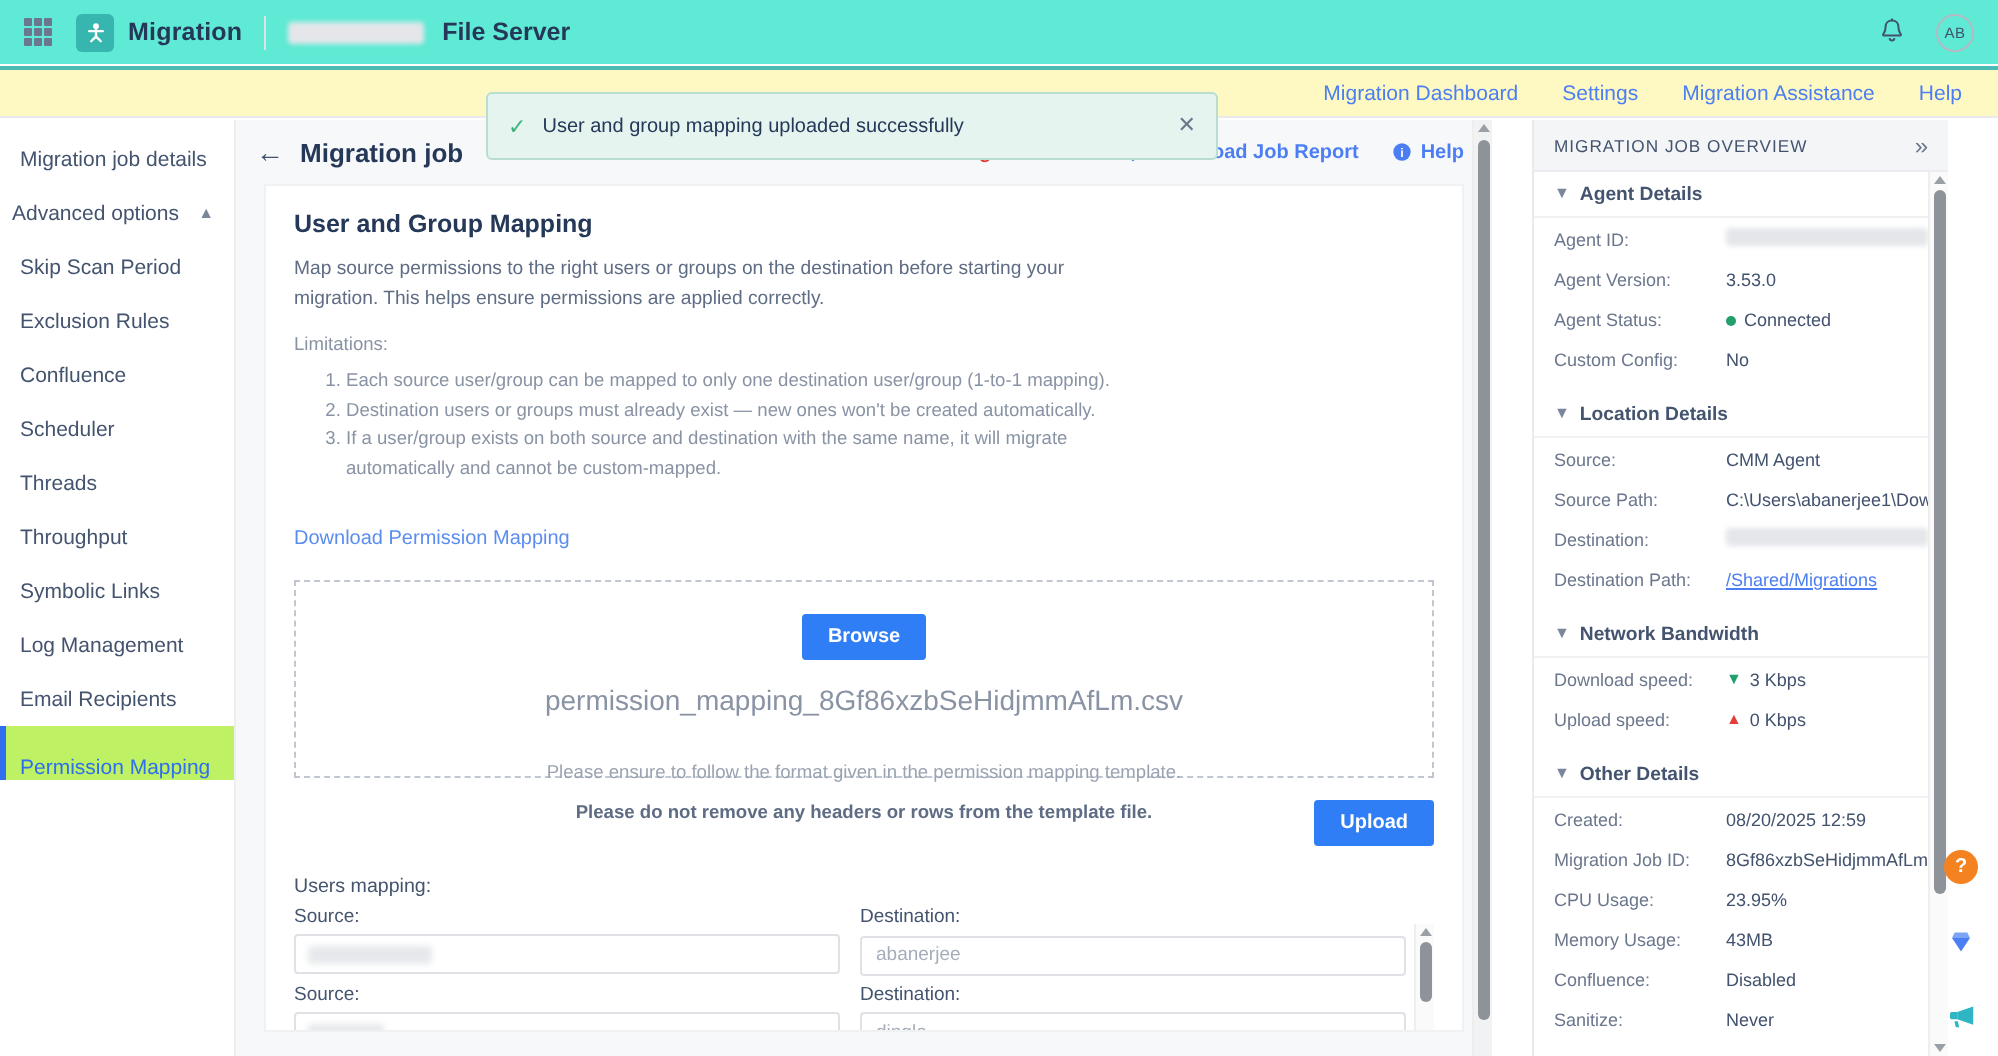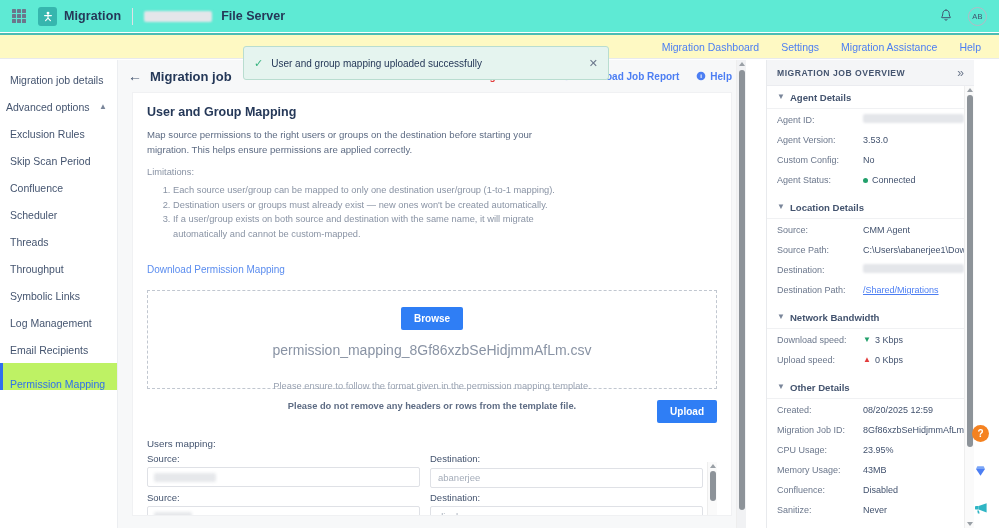--- a/index.html
+++ b/index.html
@@ -135,21 +135,21 @@
 
   
   .rpanel {
     position: absolute; top: 60px; left: 766px; width: 208px; height: 468px;
     background: #ffffff; border-left: 1px solid #e8eaed; overflow: hidden;
   }
   .rp-head {
     height: 26px; background: #f4f5f7; display:flex; align-items:center;
     padding: 0 10px; border-bottom: 1px solid #ebecf0;
   }
-  .rp-head-title { font-size: 8.6px; font-weight: bold; color: #44546f; letter-spacing: .5px; }
+  .rp-head-title { font-size: 8.6px; font-weight: normal; color: #44546f; letter-spacing: .5px; }
   .rp-collapse { margin-left:auto; font-size: 12px; color: #6b778c; cursor: pointer; line-height:1; }
   .rp-section {
     height: 23px; display:flex; align-items:center; gap:5px; padding: 0 10px;
     font-size: 9.6px; font-weight: bold; color: #44546f;
     border-bottom: 1px solid #f0f1f3; background: #fff; cursor: pointer;
   }
   .chev { font-size: 8px; color: #7a869a; line-height:1; }
   .rp-row { display:flex; padding: 0 10px; min-height: 15px; align-items: flex-start; margin-top: 5px; }
   .rp-k { width: 86px; flex: 0 0 86px; font-size: 9px; color: #6b778c; line-height: 1.35; }
   .rp-v { font-size: 9px; color: #42526e; line-height: 1.35; display:flex; align-items:center; gap:4px; }
@@ -228,24 +228,24 @@
 
   <div class="sidebar">
     <div class="side-item">
       <span>Migration job details</span>
     </div>
     <div class="side-item group">
       <span>Advanced options</span>
       <span class="caret-up">▲</span>
     </div>
     <div class="side-item sub">
+      <span>Skip Scan Period</span>
+    </div>
+    <div class="side-item sub">
       <span>Exclusion Rules</span>
-    </div>
-    <div class="side-item sub">
-      <span>Skip Scan Period</span>
     </div>
     <div class="side-item sub">
       <span>Confluence</span>
     </div>
     <div class="side-item sub">
       <span>Scheduler</span>
     </div>
     <div class="side-item sub">
       <span>Threads</span>
     </div>
@@ -369,29 +369,29 @@
     </div>
     <div class="rp-row">
       <span class="rp-k">Agent ID:</span>
       <span class="redacted v-redact"></span>
     </div>
     <div class="rp-row">
       <span class="rp-k">Agent Version:</span>
       <span class="rp-v">3.53.0</span>
     </div>
     <div class="rp-row">
-      <span class="rp-k">Custom Config:</span>
-      <span class="rp-v">No</span>
-    </div>
-    <div class="rp-row">
       <span class="rp-k">Agent Status:</span>
       <span class="rp-v">
         <span class="dot"></span>
         <span>Connected</span>
       </span>
+    </div>
+    <div class="rp-row">
+      <span class="rp-k">Custom Config:</span>
+      <span class="rp-v">No</span>
     </div>
     <div class="rp-gap"></div>
 
     <div class="rp-section">
       <span class="chev">▼</span>
       <span>Location Details</span>
     </div>
     <div class="rp-row">
       <span class="rp-k">Source:</span>
       <span class="rp-v">CMM Agent</span>

